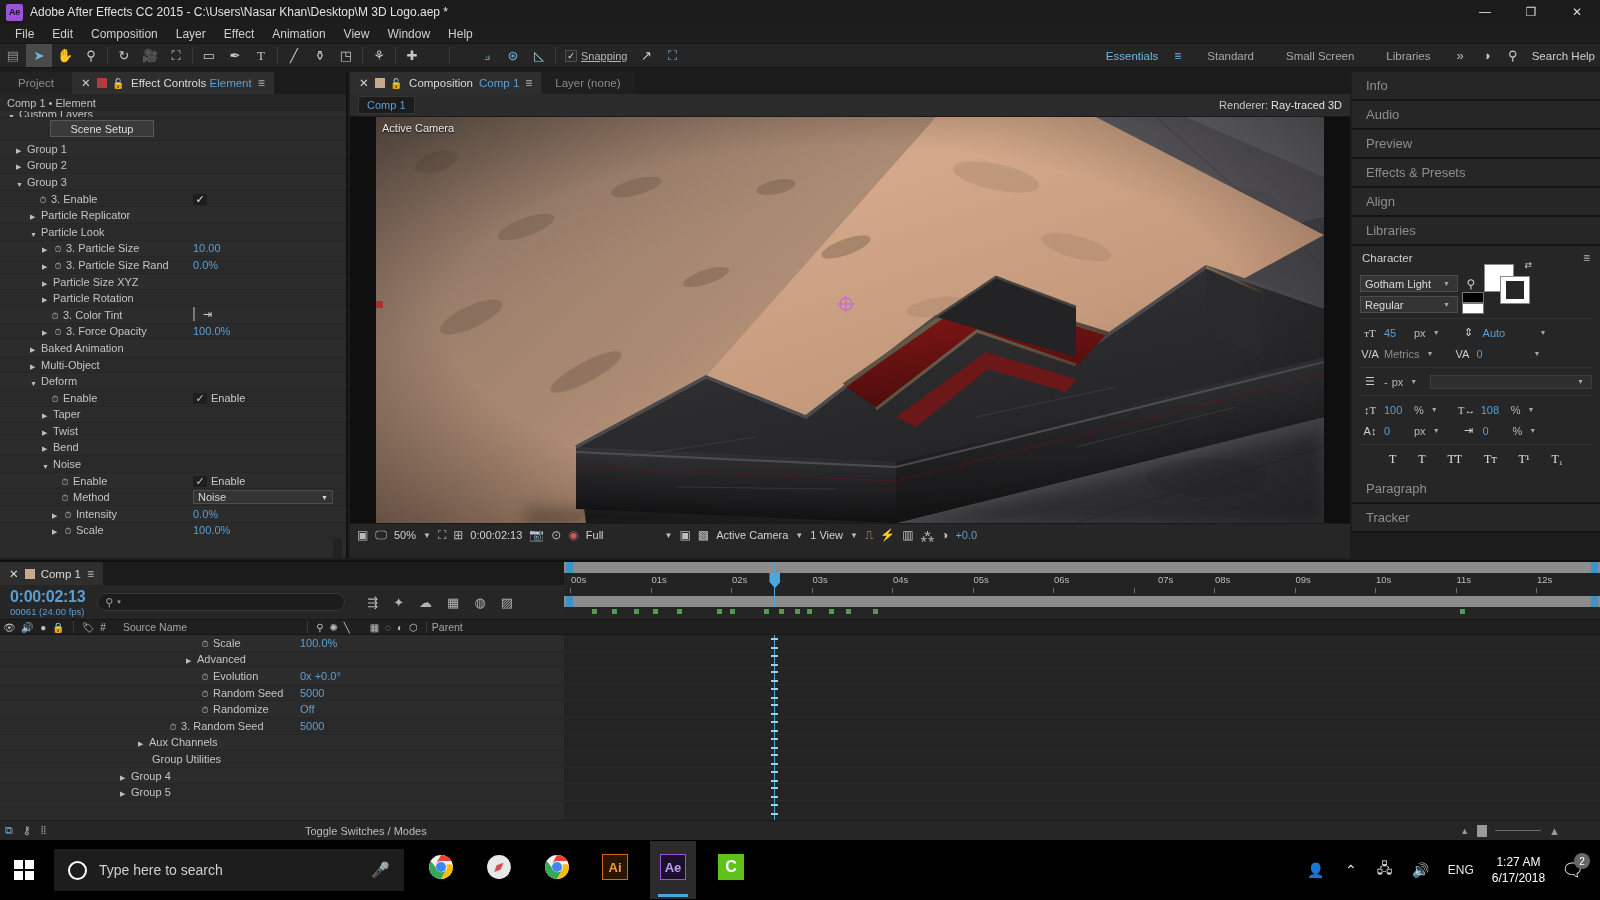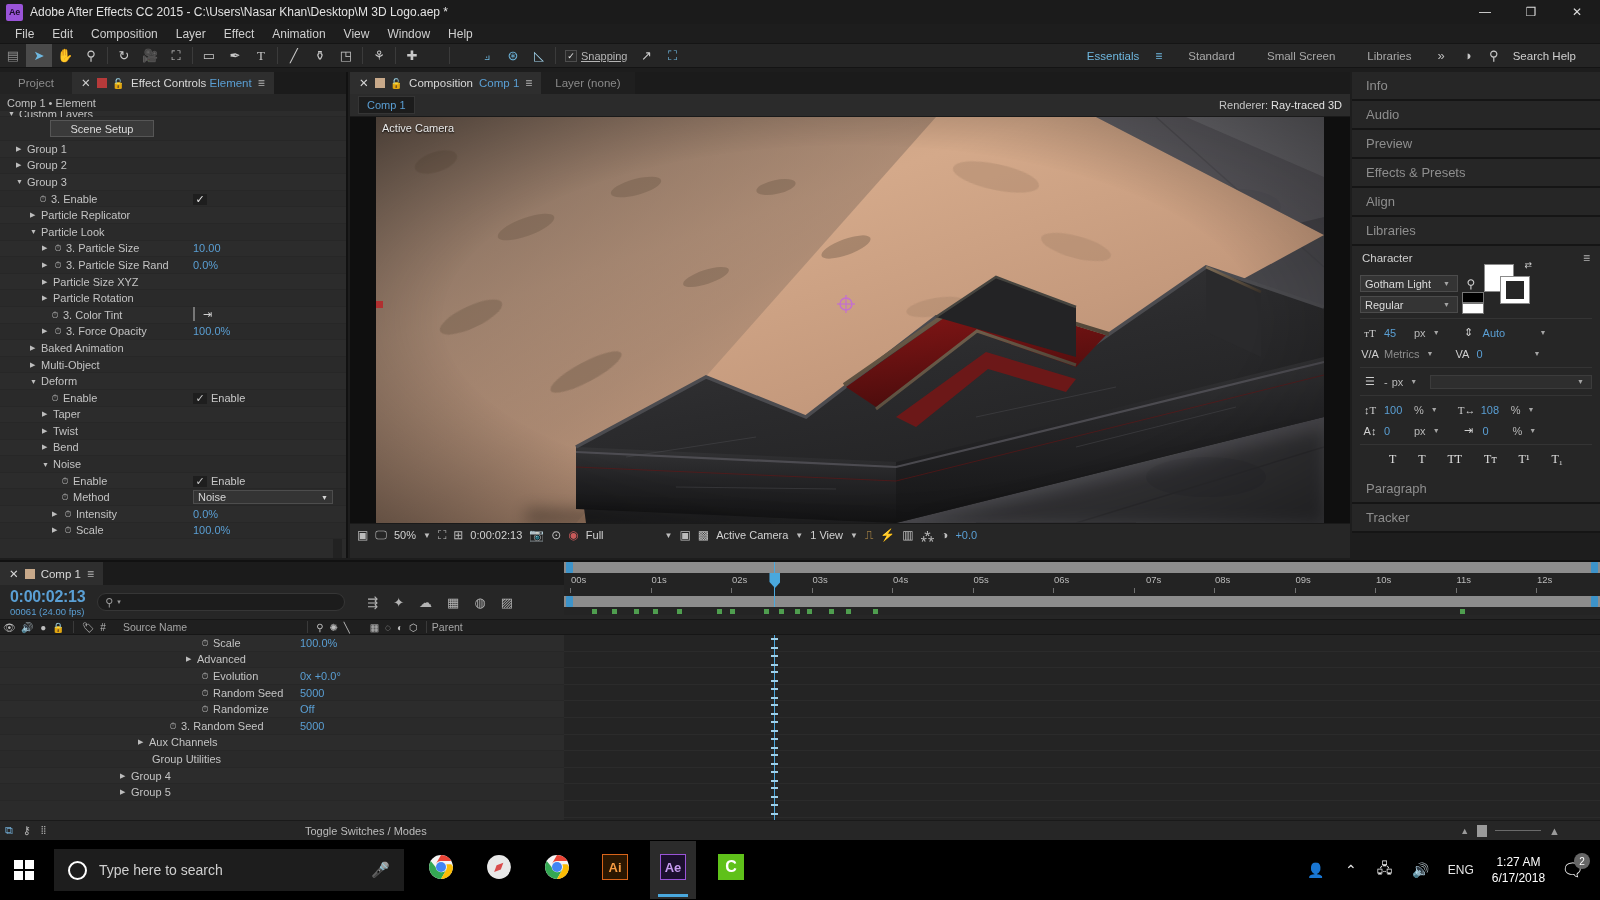--- a/index.html
+++ b/index.html
@@ -49,21 +49,21 @@
     color:#c8c8c8; font-size:13px; position:relative;
   }
   .tb-ico.sel { background:#4a4a4a; }
   .tb-sep { width:1px; height:17px; background:#3b3b3b; margin:0 3px; }
   .snap-box { display:flex; align-items:center; gap:4px; padding:0 6px; }
   .snap-check {
     width:12px; height:12px; background:#2a2a2a; border:1px solid #4e4e4e;
     color:#e8e8e8; font-size:9px; display:flex; align-items:center; justify-content:center;
   }
   .snap-label { font-size:11px; color:#b5b5b5;text-decoration:underline; }
-  .ws-area { margin-left:auto; display:flex; align-items:center; height:25px; padding-right:24px; }
+  .ws-area { margin-left:auto; display:flex; align-items:center; height:25px; padding-right:5px; }
   .ws-item { font-size:11.5px; color:#a8a8a8; padding:0 16px; }
   .ws-item.active { color:#6fb8e0; }
   .ws-menu-ico { color:#6fb8e0; font-size:12px; padding-right:10px; }
   .ws-chev { color:#bbb; font-size:13px; padding:0 10px; }
   .search-help { font-size:11.5px; color:#cfcfcf; padding-left:6px; }
 
   
   .effects-panel {
     position:absolute; left:0; top:72px; width:348px; height:486px;
     background:#262626; border-right:2px solid #111;
@@ -86,21 +86,21 @@
     height:17px; background:#262626; font-size:11px; color:#c0c0c0;
     padding-left:7px; display:flex; align-items:center;
   }
   .ec-list { position:relative; height:447px; overflow:hidden; background:#2b2b2b; }
   .ec-row {
     height:16.6px; display:flex; align-items:center; font-size:11px;
     border-bottom:1px solid #272727; color:#c3c3c3; position:relative;
   }
   .ec-row:nth-child(odd) { background:#2c2c2c; }
   .ec-row:nth-child(even) { background:#2a2a2a; }
-  .ec-label { display:flex; align-items:center; gap:3px; white-space:nowrap; }
+  .ec-label { display:flex; align-items:flex-end; gap:3px; white-space:nowrap; }
   .tri { font-size:7px; color:#bdbdbd; width:8px; display:inline-block; }
   .stopwatch {
     width:10px; height:10px; display:inline-block; position:relative; color:#b9b9b9; font-size:9px;
     text-align:center; line-height:10px;
   }
   .ec-val { position:absolute; left:193px; font-size:11px; color:#5a9fd4; }
   .btn-scene {
     width:104px; height:17px; background:#3a3a3a; border:1px solid #565656;
     font-size:11px; color:#dcdcdc; display:flex; align-items:center; justify-content:center;
     margin-left:50px;
@@ -1027,21 +1027,21 @@
           <span class="rt-label" style="left: 168px;">02s</span>
           <span class="rt-tick" style="left: 167px;"></span>
           <span class="rt-label" style="left: 248.5px;">03s</span>
           <span class="rt-tick" style="left: 247.5px;"></span>
           <span class="rt-label" style="left: 329px;">04s</span>
           <span class="rt-tick" style="left: 328px;"></span>
           <span class="rt-label" style="left: 409.5px;">05s</span>
           <span class="rt-tick" style="left: 408.5px;"></span>
           <span class="rt-label" style="left: 490px;">06s</span>
           <span class="rt-tick" style="left: 489px;"></span>
-          <span class="rt-label" style="left: 582px;">07s</span>
+          <span class="rt-label" style="left: 594px;">07s</span>
           <span class="rt-tick" style="left: 569.5px;"></span>
           <span class="rt-label" style="left: 651px;">08s</span>
           <span class="rt-tick" style="left: 650px;"></span>
           <span class="rt-label" style="left: 731.5px;">09s</span>
           <span class="rt-tick" style="left: 730.5px;"></span>
           <span class="rt-label" style="left: 812px;">10s</span>
           <span class="rt-tick" style="left: 811px;"></span>
           <span class="rt-label" style="left: 892.5px;">11s</span>
           <span class="rt-tick" style="left: 891.5px;"></span>
           <span class="rt-label" style="left: 973px;">12s</span>

